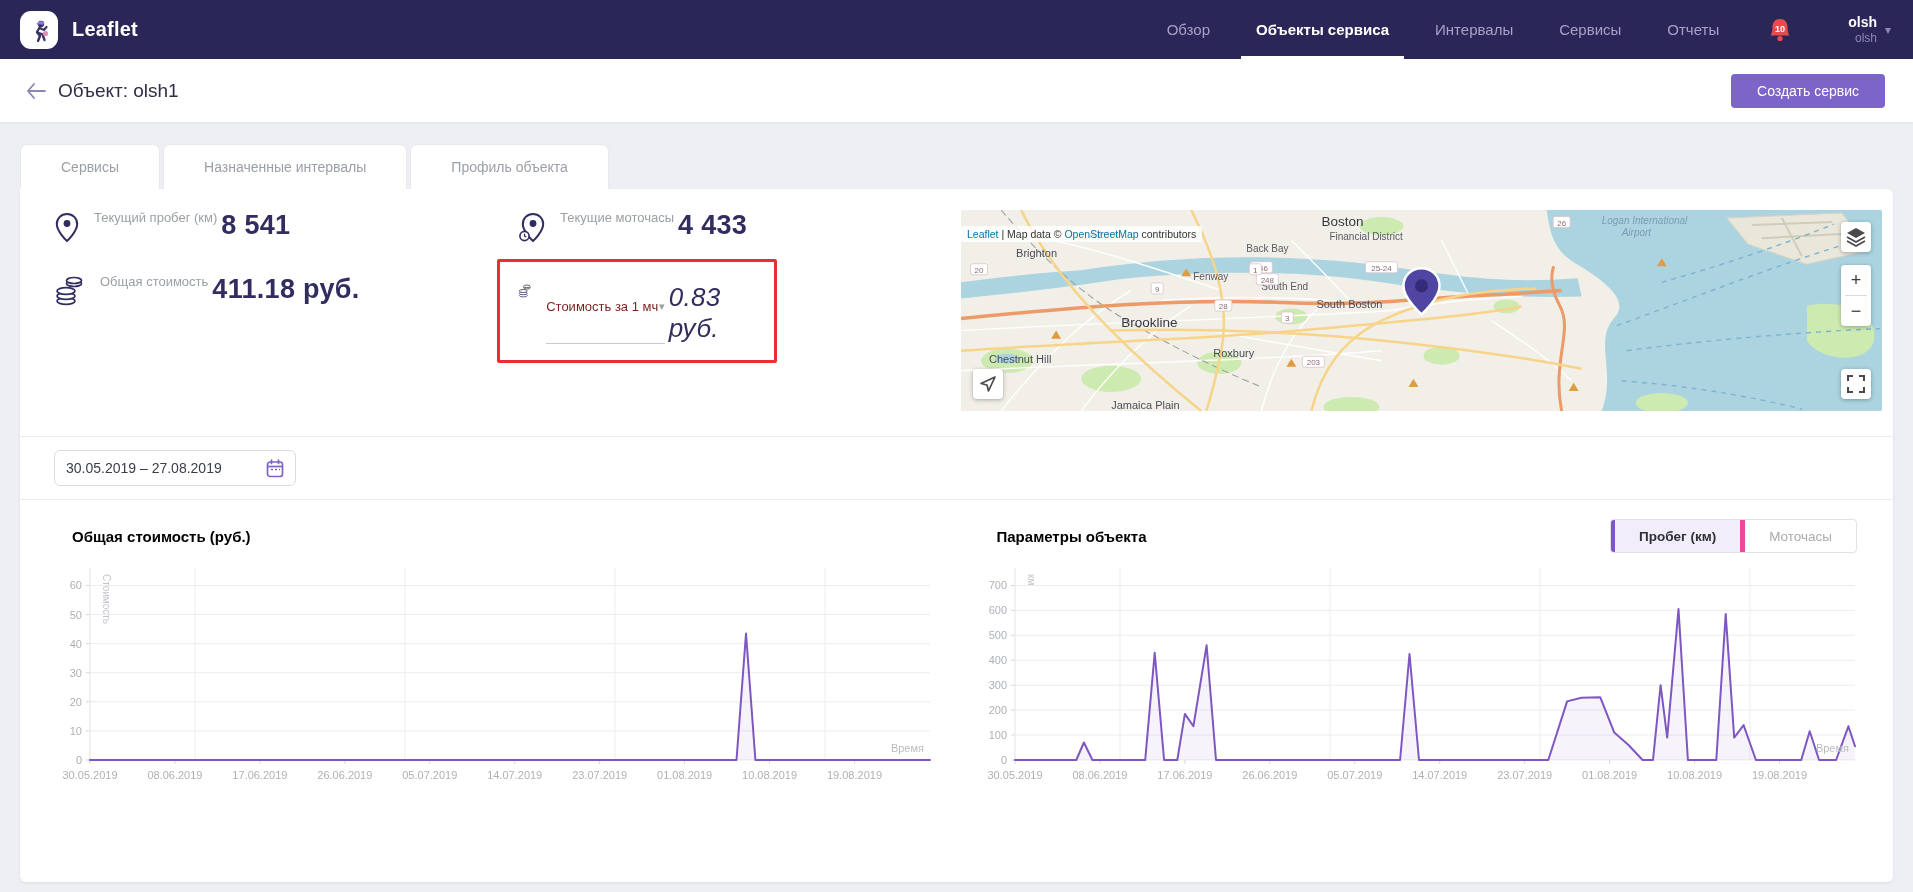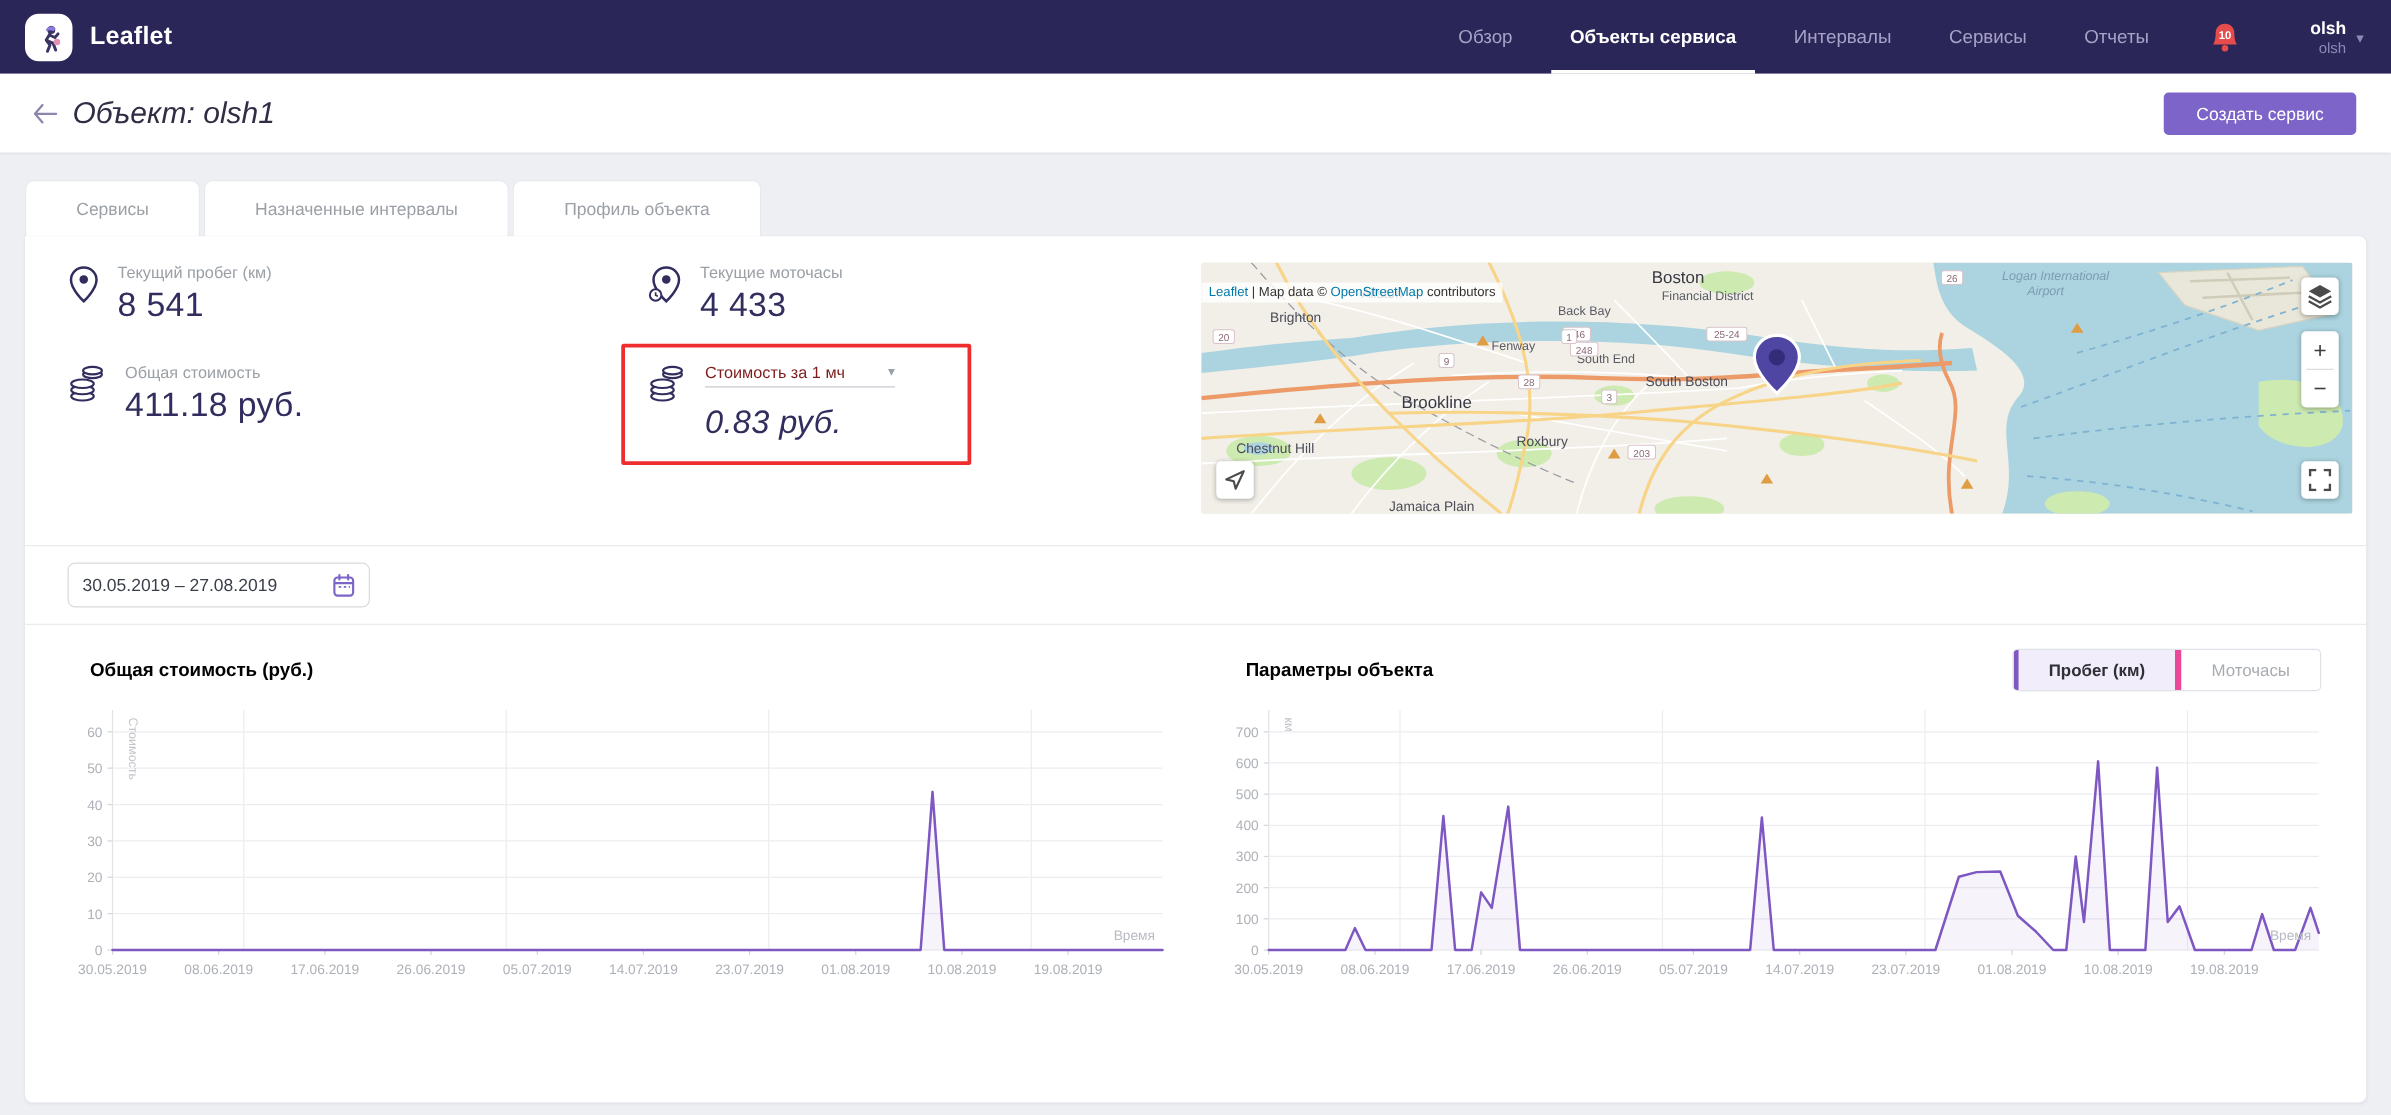--- a/index.html
+++ b/index.html
@@ -24,42 +24,42 @@
   .nav-user .names { text-align:right; line-height:1.2; }
   .nav-user .uname { font-size:14px; font-weight:bold; color:#fff; }
   .nav-user .uacct { font-size:12px; color:#8d88b4; }
   .nav-user .chev { color:#8d88b4; font-size:12px; }
 
   
   .page-header { height:63px; background:#fff; display:flex; align-items:center;
     padding:0 28px 0 22px; box-shadow:0 1px 2px rgba(40,40,80,.06); }
   .back-btn { width:28px; height:28px; display:flex; align-items:center; justify-content:center;
     cursor:pointer; margin-right:8px; }
-  .page-title { font-size:24px; color:#2f2e44;font-style:italic; }
+  .page-title { font-size:19px; color:#2f2e44; }
   .create-btn { margin-left:auto; background:#7c64c8; color:#fff; border:none; border-radius:4px;
     font-size:14px; padding:9px 26px; cursor:pointer; font-family:inherit; }
 
   
   .content { padding:22px 20px 0 20px; }
   .tabs { display:flex; gap:3px; align-items:flex-end; }
   .tab { background:#fff; border:1px solid #e7e9ec; border-bottom:none;
     border-radius:7px 7px 0 0; padding:0 40px; height:45px; display:flex; align-items:center;
     font-size:14px; color:#9ba0a6; cursor:pointer; }
   .tab.active { height:50px; font-weight:bold; color:#33323f; border-color:#eceef1; z-index:2; }
 
   
   .card { background:#fff; border-radius:0 6px 6px 6px; box-shadow:0 1px 3px rgba(40,40,80,.08);
     position:relative; min-height:693px; }
 
   .top-section { display:flex; padding:21px 11px 25px 34px; }
   .stats { flex:1; display:grid; grid-template-columns:464px auto; grid-row-gap:30px; align-content:start; }
   .stat { display:flex; gap:14px; align-items:flex-start; }
-  .stat .txt { display:flex; flex-direction:column; gap:4px; }
+  .stat .txt { display:flex; flex-direction:row; gap:4px; }
   .stat-label { font-size:13px; color:#9aa0a6; }
-  .stat-value { font-size:27px; font-weight:normal; color:#312d5e; letter-spacing:.3px; }
+  .stat-value { font-size:27px; font-weight:bold; color:#312d5e; letter-spacing:.3px; }
   .stat-icon { margin-top:2px; }
   .red-box { border:3px solid #ee2e2e; border-radius:2px; padding:12px 20px 16px 18px;
     margin:-15px 0 0 -21px; width:280px; }
   .mini-select { display:flex; align-items:center; justify-content:space-between; width:152px;
     border-bottom:1px solid #c7cacf; padding-bottom:4px; cursor:pointer; }
   .mini-select .lbl { font-size:13px; color:#7f1d1d; }
   .mini-select .chev { font-size:11px; color:#9aa0a6; }
   .red-box .stat-value { margin-top:8px; font-weight:normal; font-size:26px;font-style:italic; }
 
   

